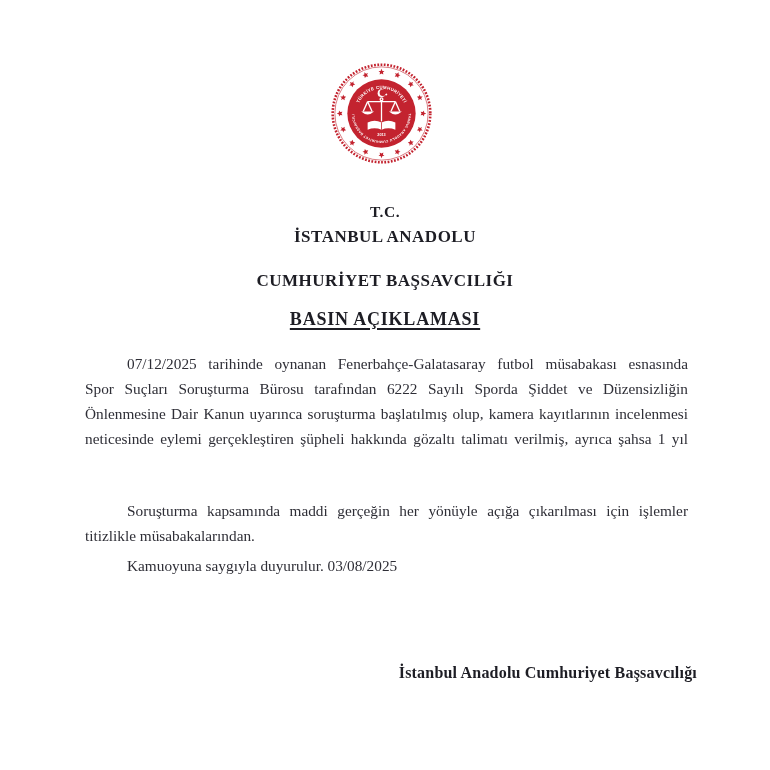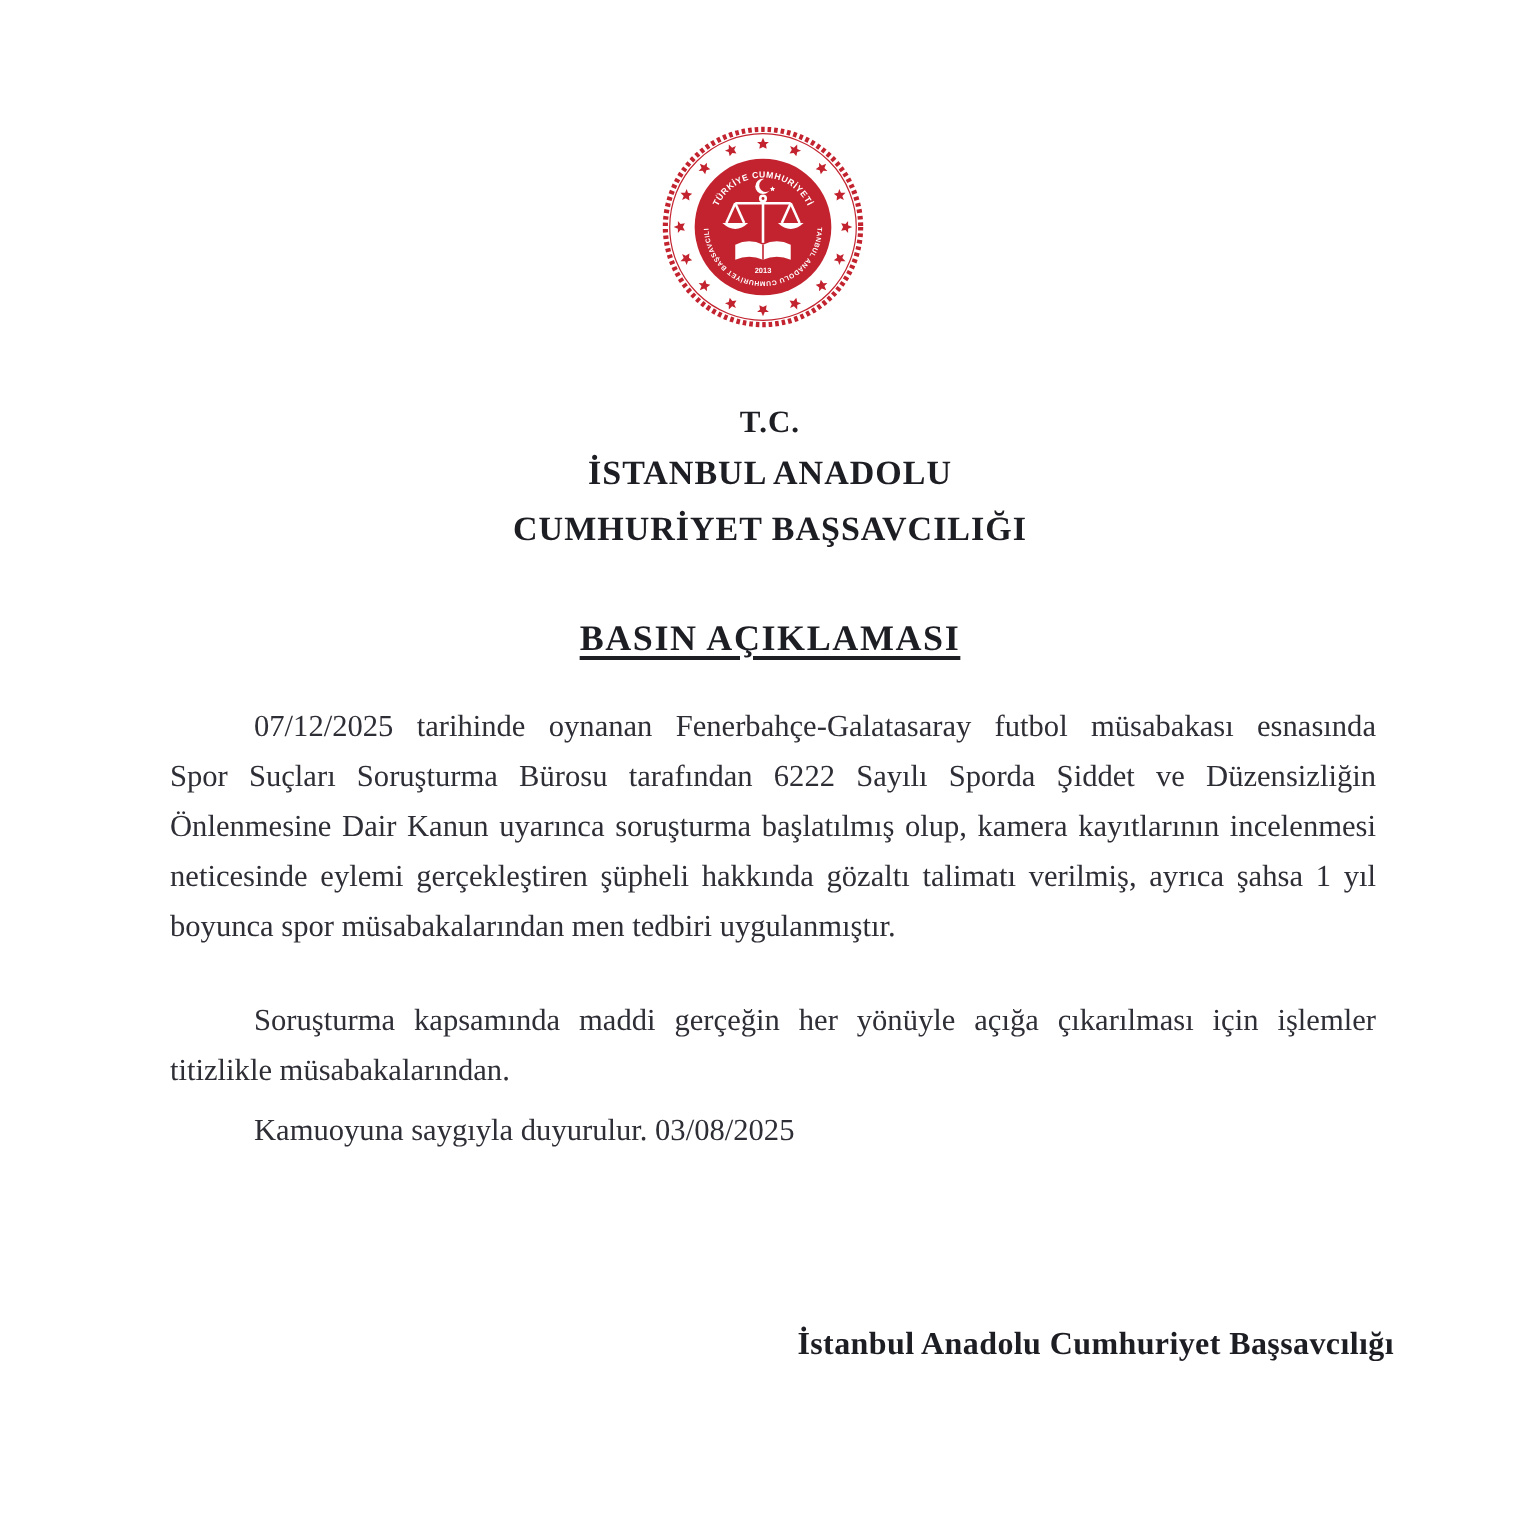--- a/index.html
+++ b/index.html
@@ -4,21 +4,21 @@
 <style>
   html,body{margin:0;padding:0;background:#ffffff;}
   .page{
     position:relative;width:770px;height:770px;background:#ffffff;overflow:hidden;
     font-family:"Liberation Serif","DejaVu Serif",serif;color:#2e2e36;
   }
   .emblem{position:absolute;left:330px;top:62px;width:103px;height:103px;}
   .hline{position:absolute;left:0;width:770px;text-align:center;font-weight:bold;color:#1d1d24;}
   .h-tc{top:203px;font-size:15.5px;letter-spacing:0.5px;}
   .h-l2{top:227px;font-size:17px;letter-spacing:0.5px;}
-  .h-l3{top:255px;font-size:17px;letter-spacing:0.5px;}
+  .h-l3{top:271px;font-size:17px;letter-spacing:0.5px;}
   .title{
     position:absolute;left:0;top:309px;width:770px;text-align:center;
     font-weight:bold;font-size:18px;letter-spacing:0.8px;color:#1d1d24;
     text-decoration:underline;text-underline-offset:3px;text-decoration-thickness:1.5px;
   }
   .bodycol{position:absolute;left:85px;width:603px;font-size:15.3px;color:#2e2e36;}
   .p1{top:351px;}
   .p2{top:498px;}
   .p3{top:553px;}
   .jline{height:25px;line-height:25px;overflow:hidden;text-align:justify;text-align-last:justify;}
@@ -103,21 +103,20 @@
   <div class="hline h-l2">İSTANBUL ANADOLU</div>
   <div class="hline h-l3">CUMHURİYET BAŞSAVCILIĞI</div>
 
   <div class="title">BASIN AÇIKLAMASI</div>
 
   <div class="bodycol p1">
     <div class="jline indent">07/12/2025 tarihinde oynanan Fenerbahçe-Galatasaray futbol müsabakası esnasında</div>
     <div class="jline">Spor Suçları Soruşturma Bürosu tarafından 6222 Sayılı Sporda Şiddet ve Düzensizliğin</div>
     <div class="jline">Önlenmesine Dair Kanun uyarınca soruşturma başlatılmış olup, kamera kayıtlarının incelenmesi</div>
     <div class="jline">neticesinde eylemi gerçekleştiren şüpheli hakkında gözaltı talimatı verilmiş, ayrıca şahsa 1 yıl</div>
-    <div class="lastline">boyunca spor müsabakalarından men tedbiri uygulanmıştır.</div>
   </div>
 
   <div class="bodycol p2">
     <div class="jline indent">Soruşturma kapsamında maddi gerçeğin her yönüyle açığa çıkarılması için işlemler</div>
     <div class="lastline">titizlikle müsabakalarından.</div>
   </div>
 
   <div class="bodycol p3">
     <div class="lastline indent">Kamuoyuna saygıyla duyurulur. 03/08/2025</div>
   </div>

